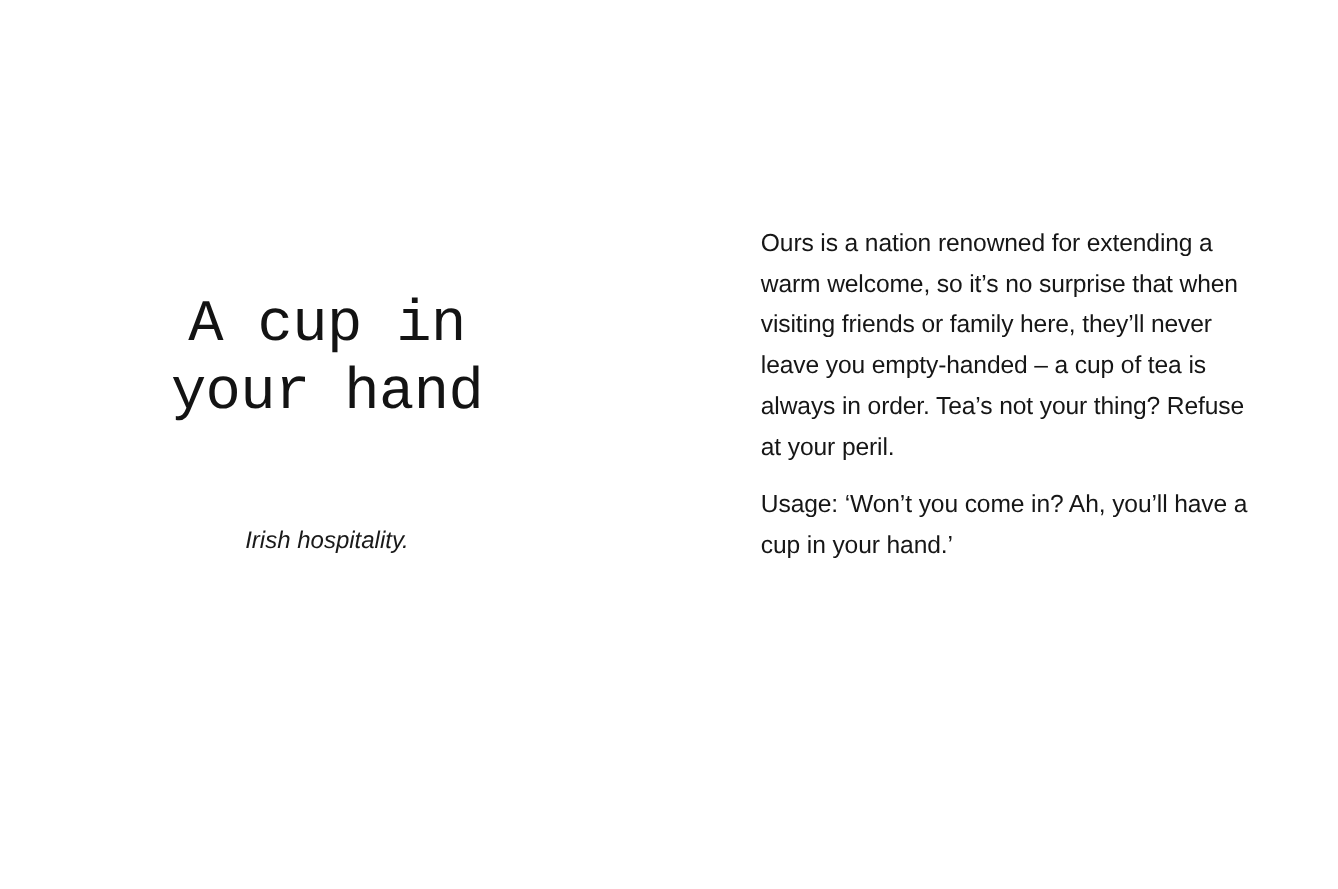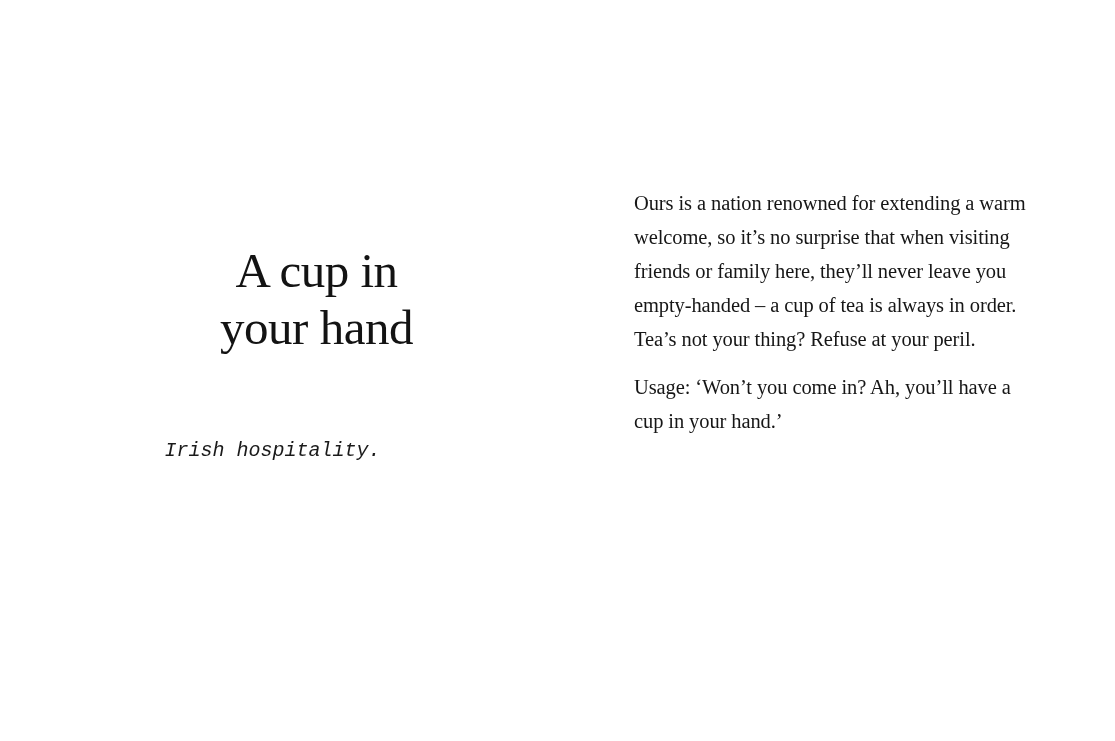--- a/index.html
+++ b/index.html
@@ -30,53 +30,52 @@
     width: 545px;
     height: 741px;
   }
 
   .entry-title {
     position: absolute;
     left: 0;
     top: 242px;
     width: 545px;
     text-align: center;
-    font-family: Liberation Serif, serif;
+    font-family: Liberation Mono, monospace;
     font-weight: 400;
     font-size: 49px;
     line-height: 1.17;
     letter-spacing: -0.5px;
     color: #131313;
     white-space: pre-line;
-    padding-left: 44px;
   }
 
   .entry-subtitle {
     position: absolute;
     left: 0;
     top: 438px;
     width: 545px;
     text-align: center;
-    font-family: Liberation Mono, monospace;
+    font-family: Liberation Sans, sans-serif;
     font-style: italic;
     font-size: 20px;
     line-height: 1.3;
     color: #1a1a1a;
   }
 
   
   .right-col {
     position: absolute;
     left: 634px;
     top: 186px;
     width: 408px;
   }
 
   .body-par {
-    font-family: Liberation Serif, serif;
+    font-family: Liberation Sans, sans-serif;
     font-size: 20.5px;
     line-height: 34px;
     color: #161616;
     margin: 0;
     letter-spacing: -0.1px;
   }
 
   .body-par + .body-par {
     margin-top: 14px;
   }

